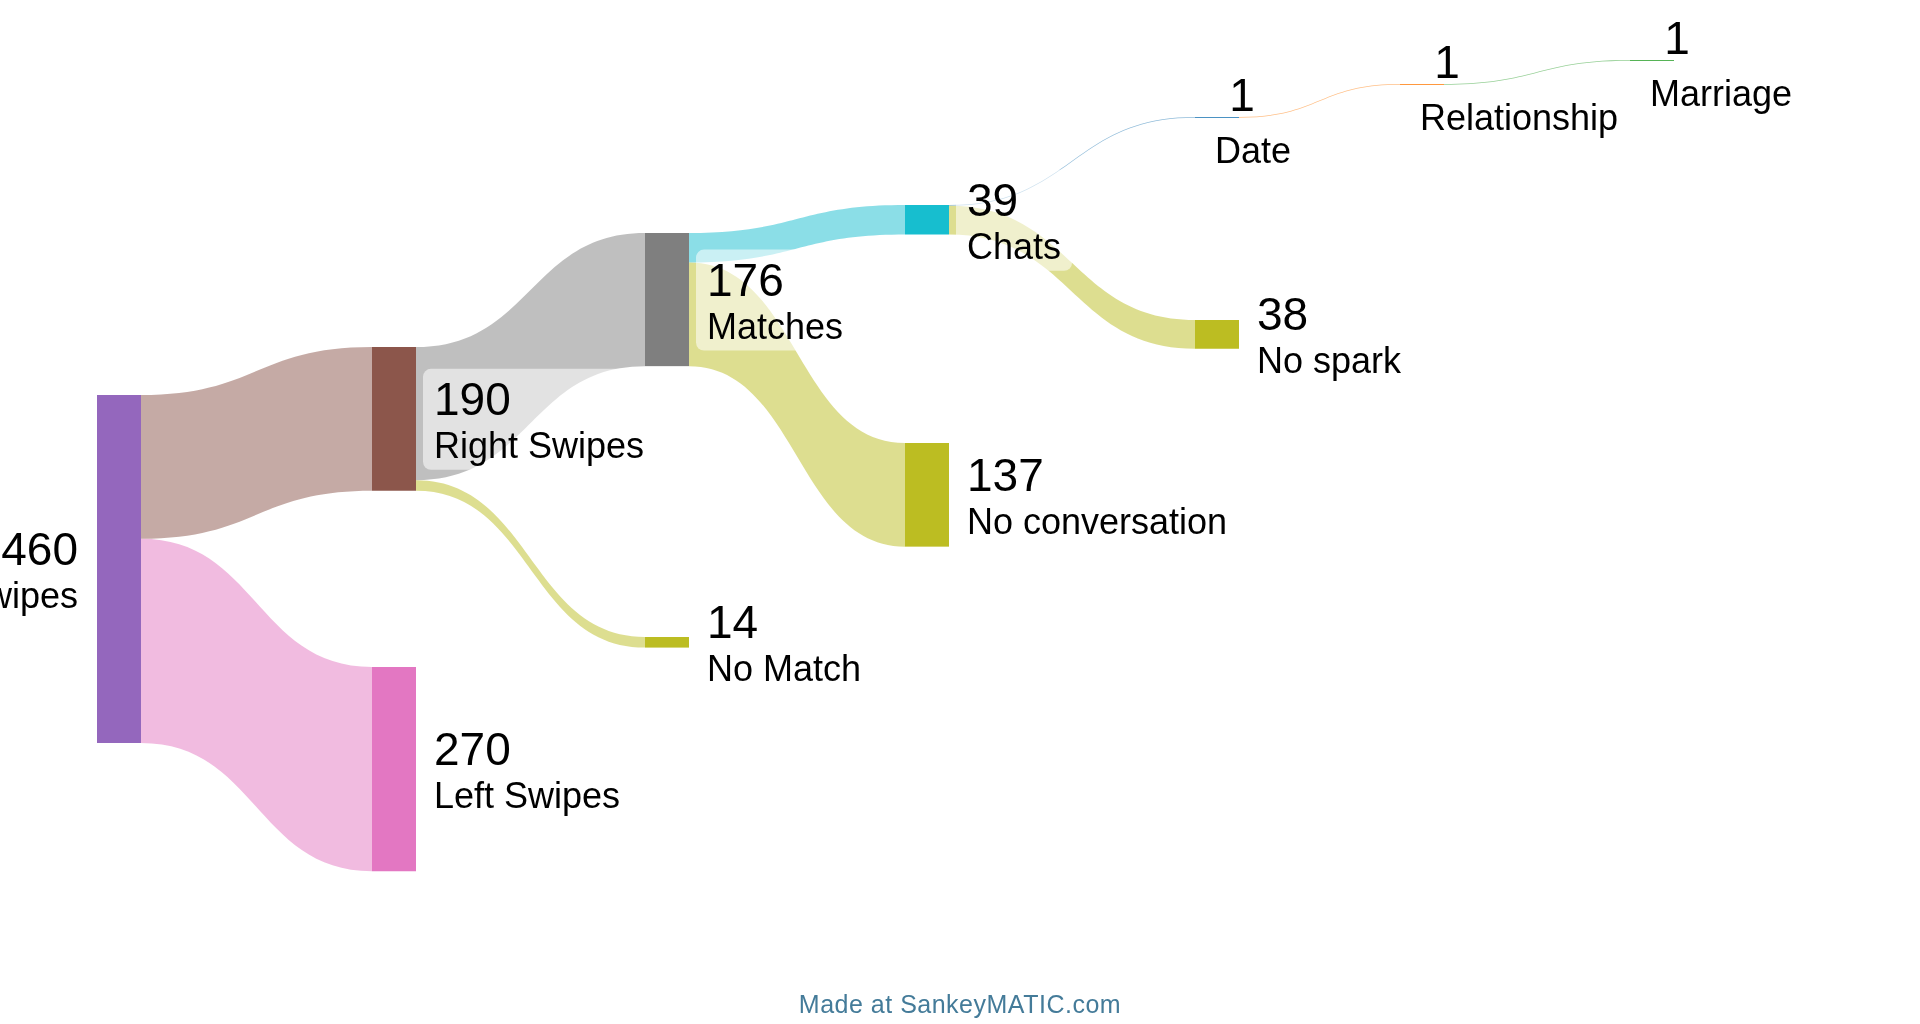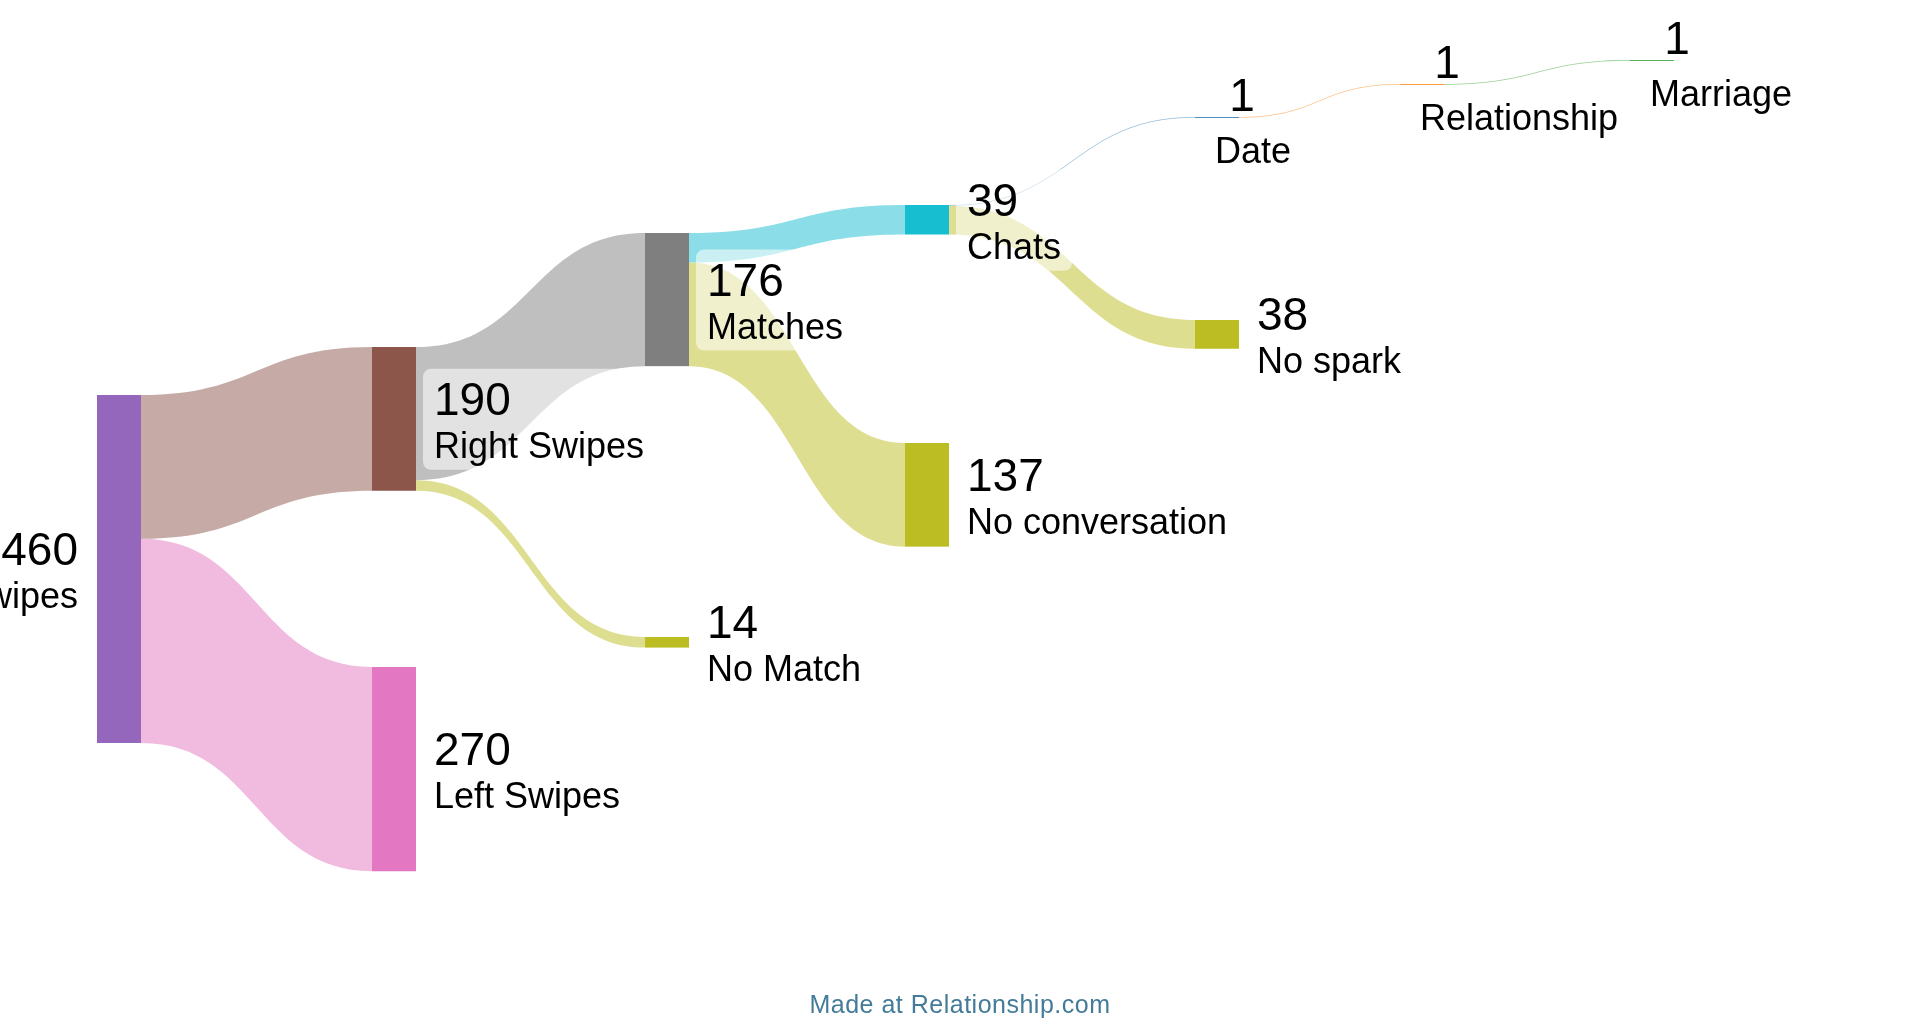--- a/index.html
+++ b/index.html
@@ -107,14 +107,14 @@
       </g>
       <g>
         <text x="1447" y="78" text-anchor="middle" font-size="46" fill="#000000">1</text>
         <text x="1420" y="130" text-anchor="start" font-size="36" fill="#000000">Relationship</text>
       </g>
       <g>
         <text x="1677" y="54" text-anchor="middle" font-size="46" fill="#000000">1</text>
         <text x="1650" y="106" text-anchor="start" font-size="36" fill="#000000">Marriage</text>
       </g>
     </svg>
-  <div class="credit">Made at Relationship.com</div>
+  <div class="credit">Made at SankeyMATIC.com</div>
 </div>
 
 </body></html>

